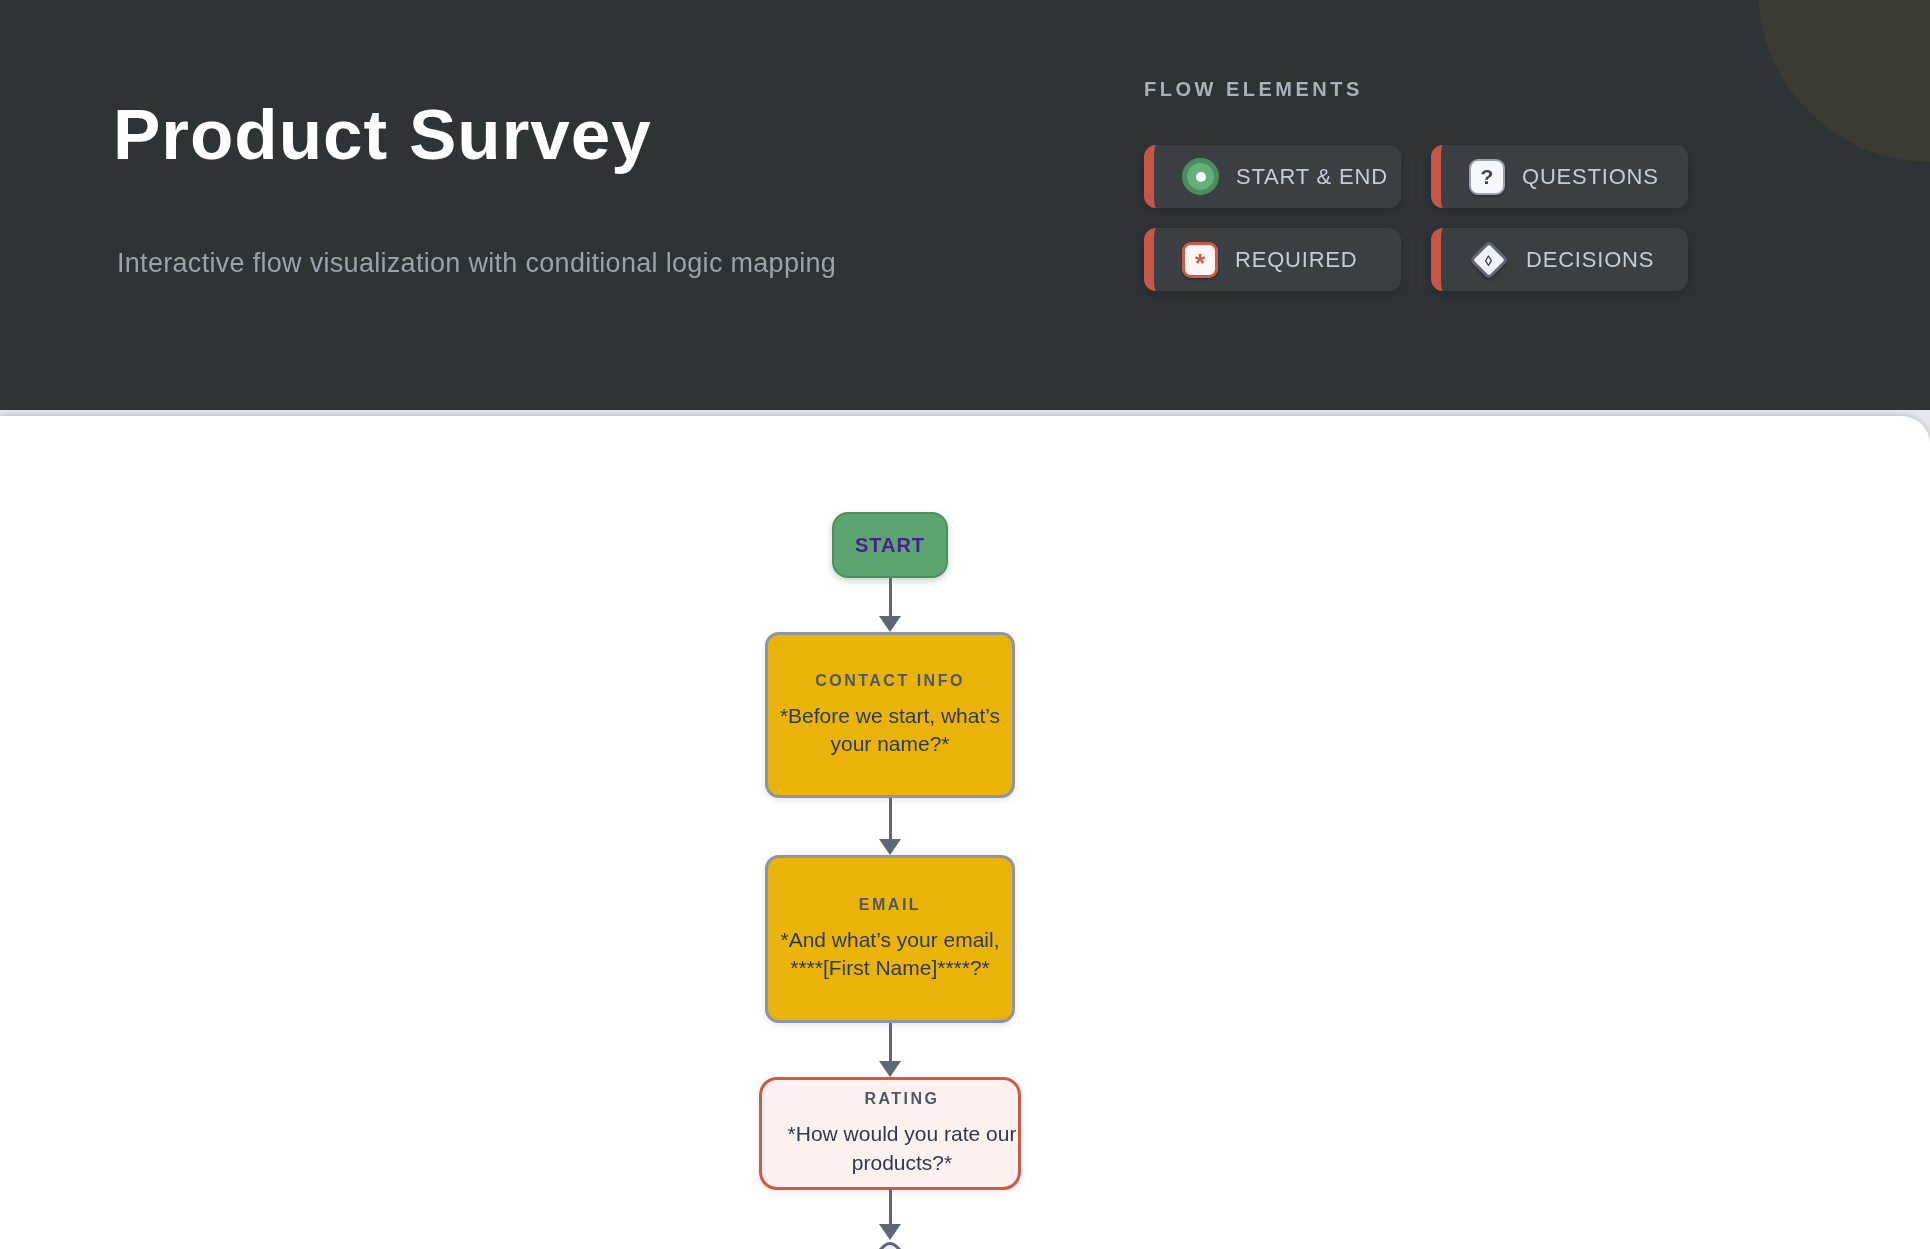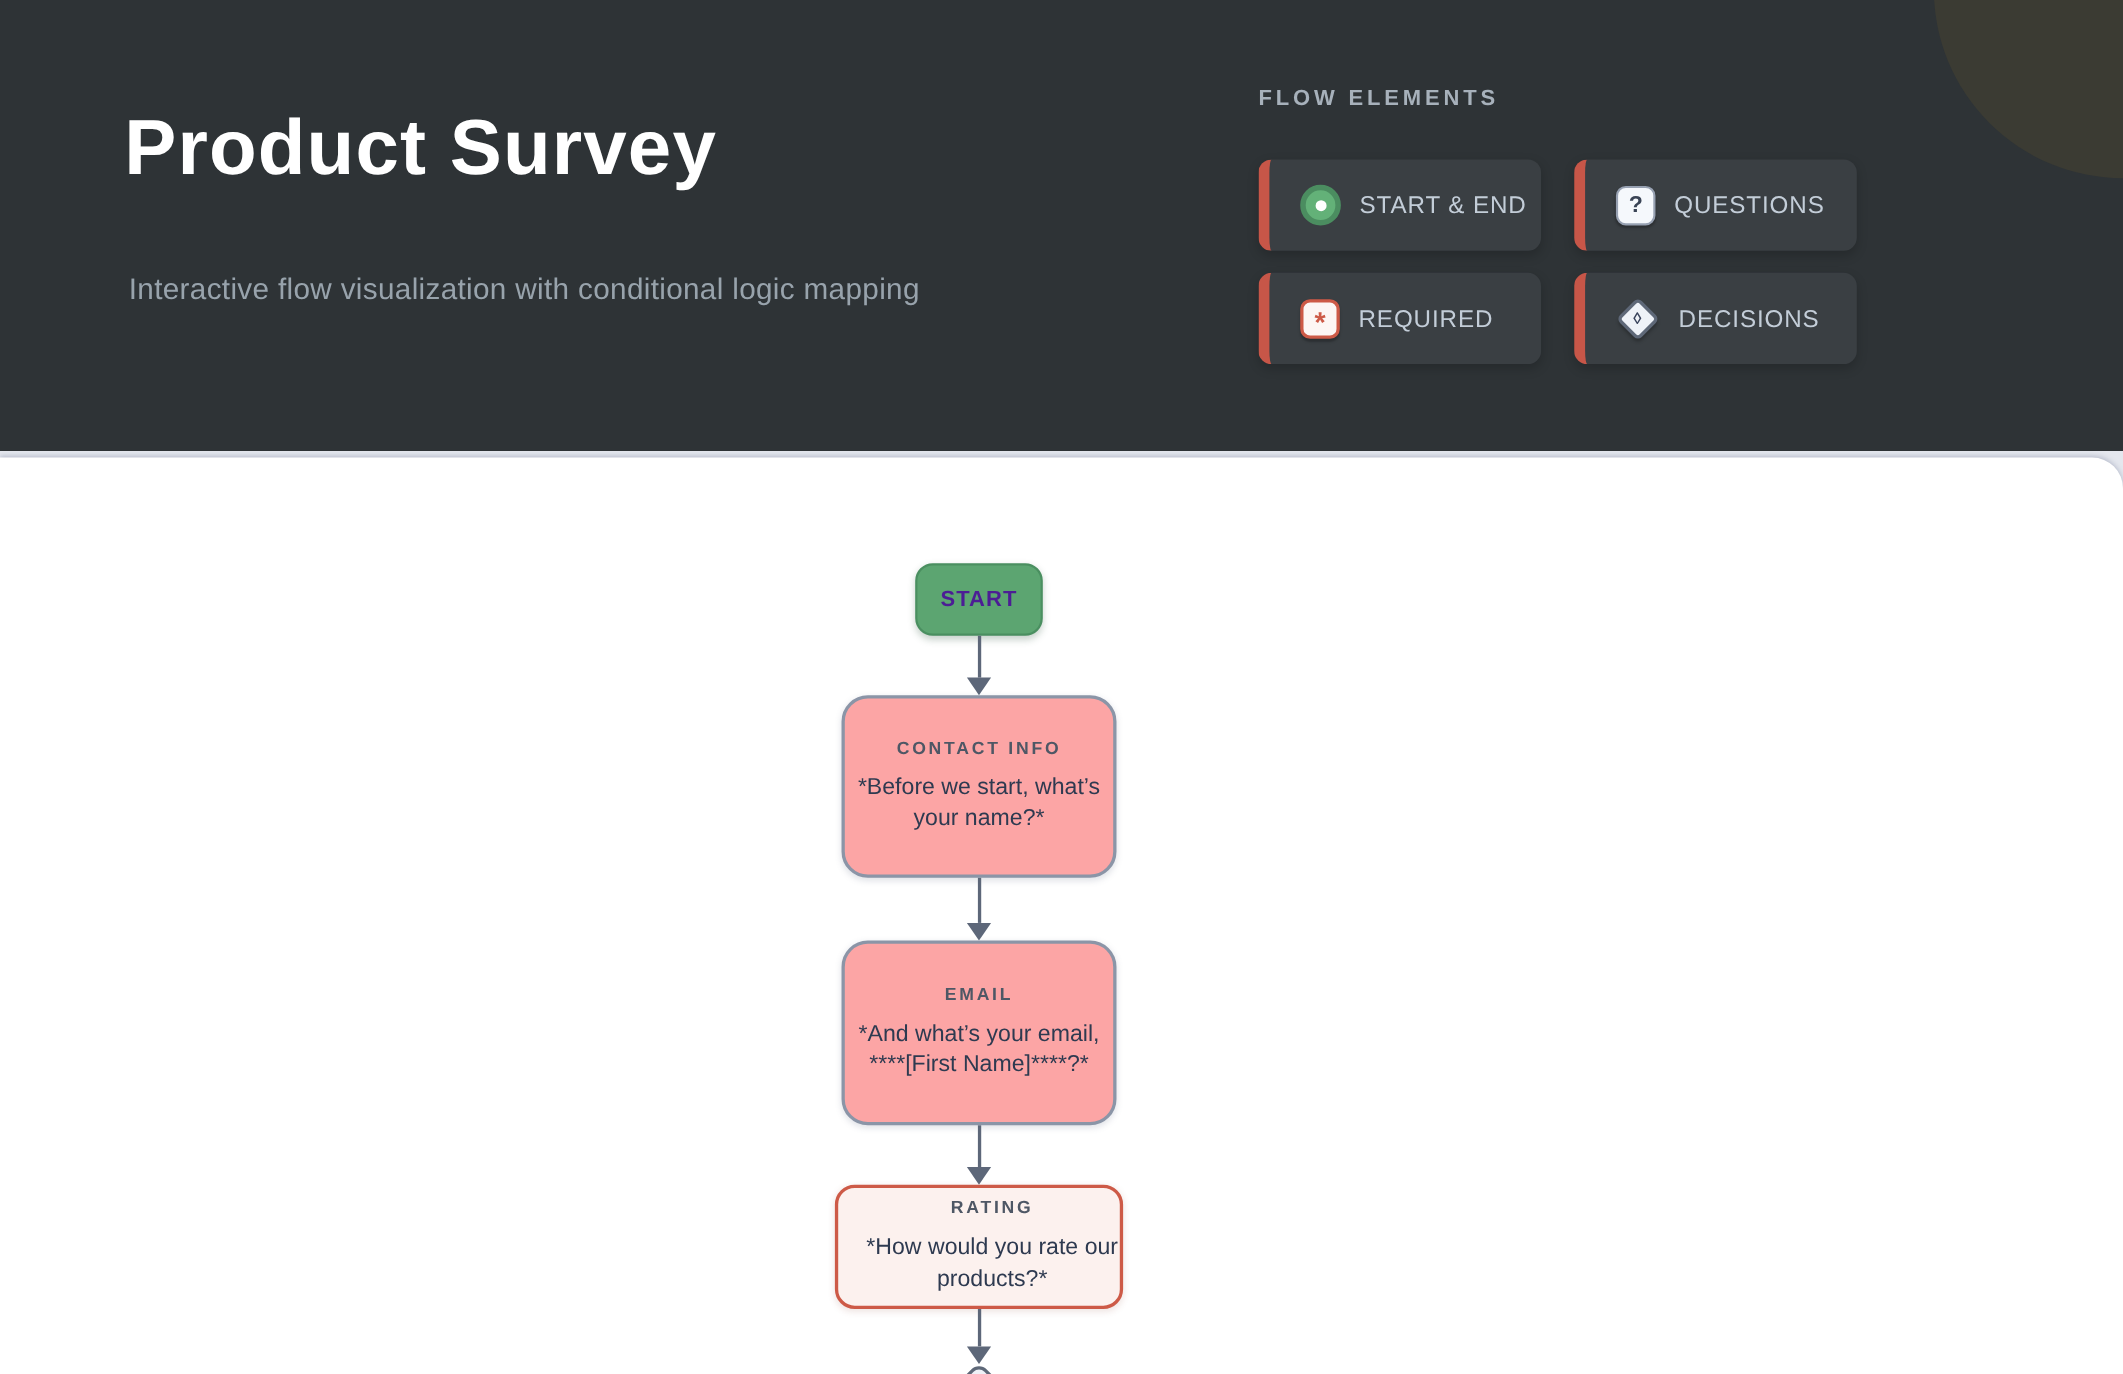--- a/index.html
+++ b/index.html
@@ -29,21 +29,21 @@
   .legend { position:absolute; left:1144px; top:78px; }
   .legend-title {
     font-size:20px; font-weight:700; letter-spacing:3.5px;
     color:#a7b1bb; margin-bottom:44px;
   }
   .legend-grid {
     display:grid; grid-template-columns:257px 257px;
     column-gap:30px; row-gap:20px;
   }
   .legend-card {
-    height:83px; background:#3a3f43; border-radius:12px;
+    height:63px; background:#3a3f43; border-radius:12px;
     border-left:10px solid #c75648;
     display:flex; align-items:center; gap:17px; padding-left:28px;
     box-shadow:0 4px 10px rgba(0,0,0,0.18);
   }
   .legend-label {
     font-size:22px; font-weight:500; color:#c3cdd8; letter-spacing:0.8px;
   }
   .icon { flex:0 0 auto; display:flex; align-items:center; justify-content:center; }
 
   .circle-icon {
@@ -104,22 +104,22 @@
   .a1 .line { height:38px; }
   .a2 .line { height:41px; }
   .a3 .line { height:38px; }
   .a4 .line { height:34px; }
 
   .flow-node {
     display:flex; flex-direction:column; align-items:center; justify-content:center;
     gap:12px; text-align:center; cursor:pointer;
   }
   .q-node {
-    width:250px; background:#fca5a5;
-    border:3px solid #8b95a7; border-radius:24px;
+    width:250px; background:#eab308;
+    border:3px solid #8b95a7; border-radius:14px;
     box-shadow:0 2px 6px rgba(90,100,130,0.18);
   }
   .node-contact { height:166px; }
   .node-email { height:168px; }
   .r-node {
     width:262px; height:113px; background:#fcf1ee;
     border:3px solid #cd5a47; border-radius:18px;
     box-shadow:0 2px 6px rgba(150,80,70,0.15);
     padding-left:24px;
   }

